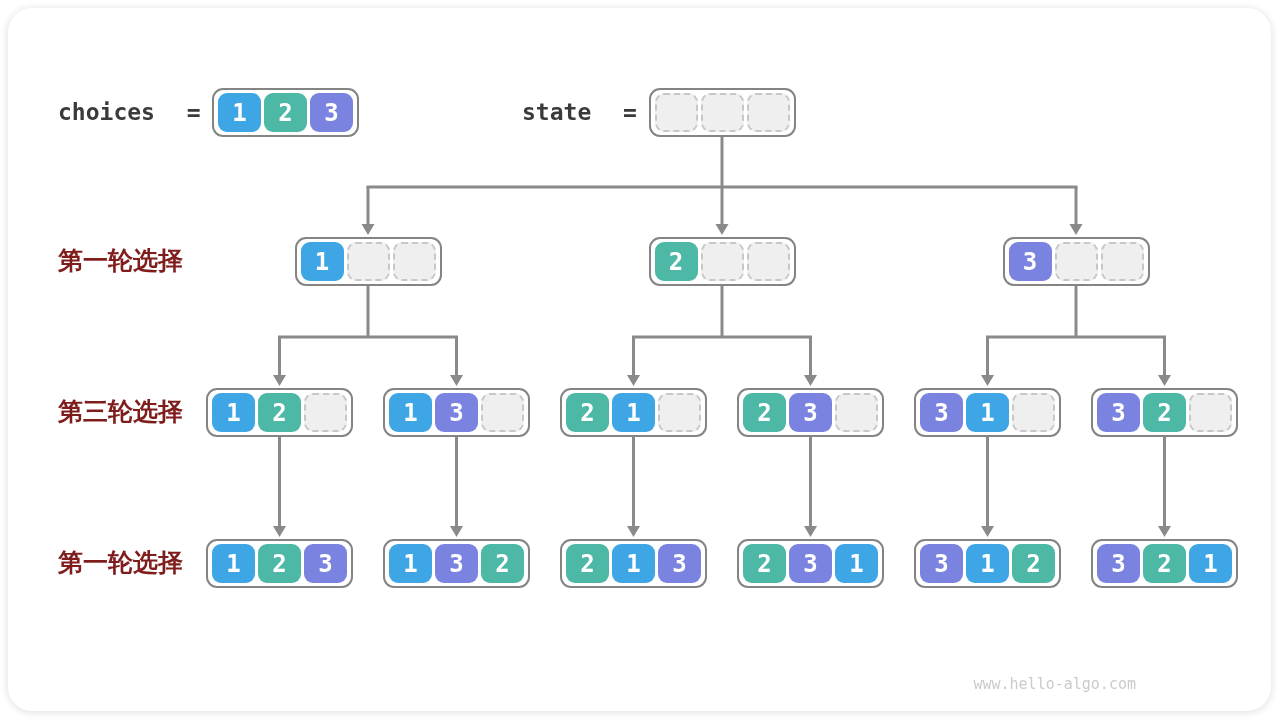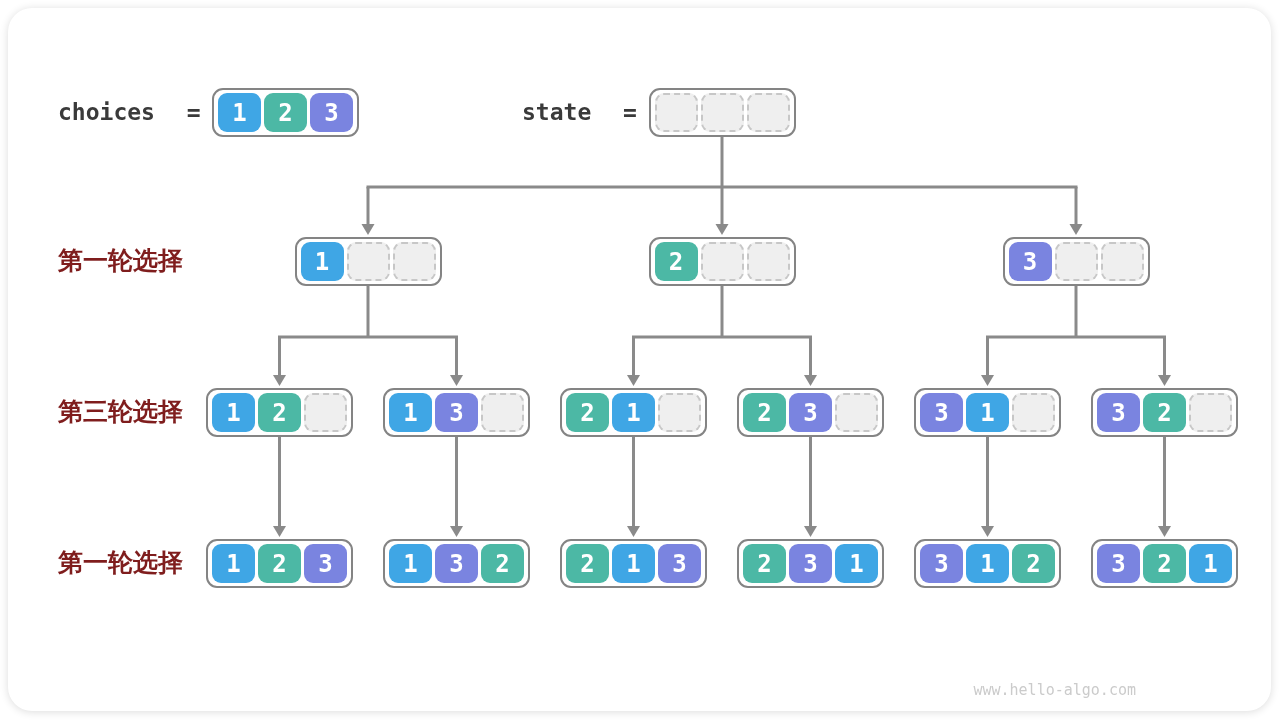--- a/index.html
+++ b/index.html
@@ -34,21 +34,21 @@
   .cell {
     width: 43px; height: 39px; border-radius: 9px; box-sizing: border-box;
     display: flex; align-items: center; justify-content: center;
     font-family: "DejaVu Sans Mono", monospace;
     font-weight: bold; font-size: 24px; color: #ffffff;
   }
   .cell.empty { background: #efefef; border: 2px dashed #c7c7c7; }
   .watermark {
     position: absolute; right: 40px; top: 675px;
     font-family: "DejaVu Sans Mono", monospace;
-    font-size: 15px; color: #cbcbcb; margin-top: 6px;
+    font-size: 15px; color: #cbcbcb;
   }
 </style>
 </head>
 <body>
 
 <div id="stage">
   <div class="card"></div>
   <svg class="connectors" width="1280" height="720">
       <line x1="722" y1="137" x2="722" y2="226" stroke="#8A8A8A" stroke-width="3"></line>
       <polygon points="715.5,224 728.5,224 722,235" fill="#8A8A8A"></polygon>

